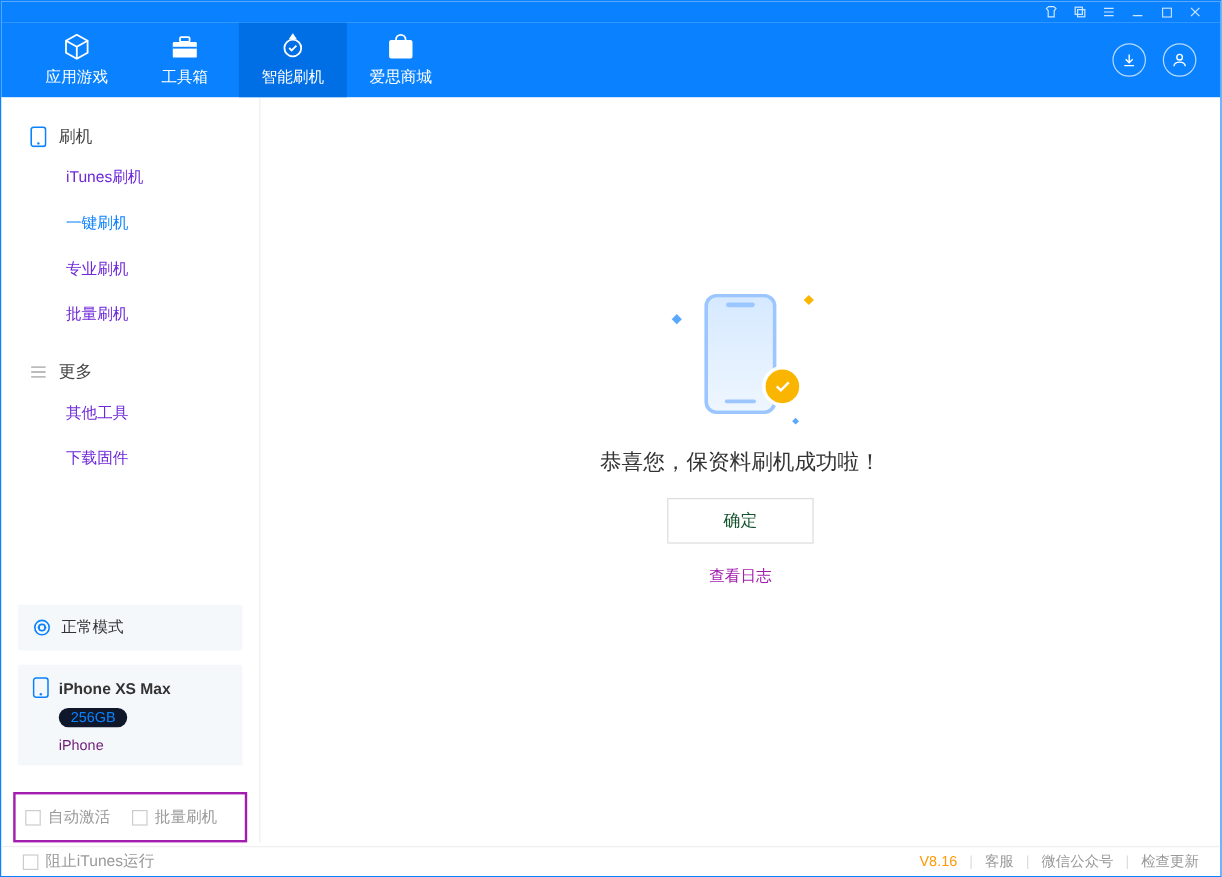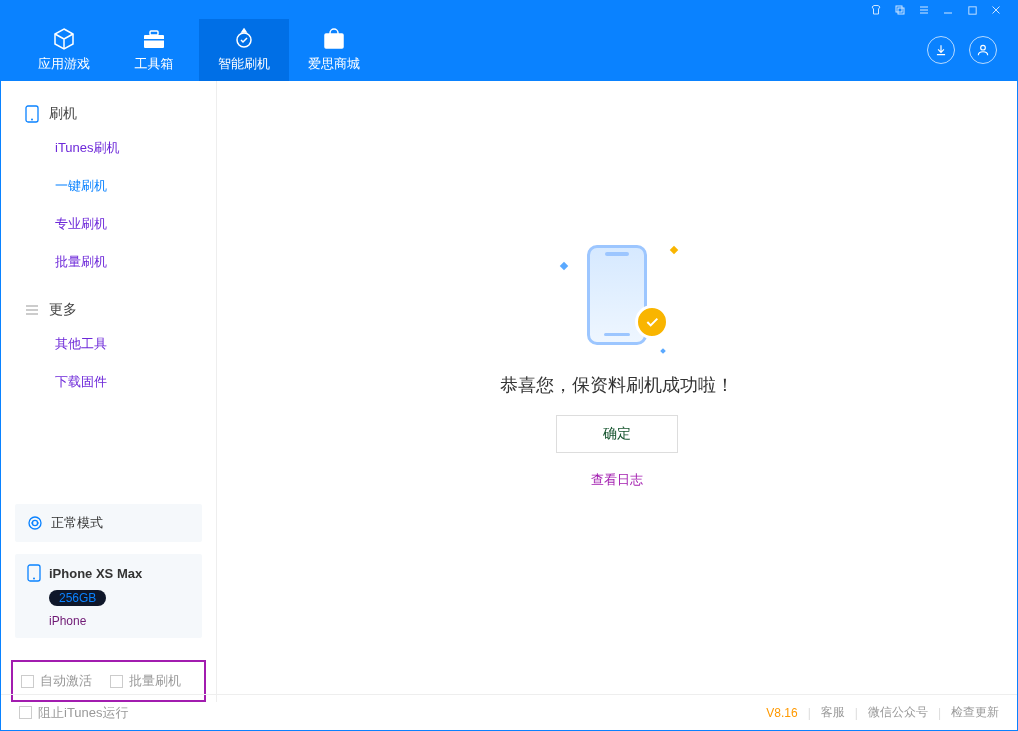--- a/index.html
+++ b/index.html
@@ -53,21 +53,21 @@
 .sparkle { position: absolute; width: 6px; height: 6px; background: #f9b500; transform: rotate(45deg); }
 .sparkle.s1 { left: 4px; top: 28px; background: #5aa9ff; }
 .sparkle.s2 { right: 0px; top: 12px; }
 .sparkle.s3 { right: 12px; bottom: 2px; width: 4px; height: 4px; background: #5aa9ff; }
 
 .success-text { font-size: 18px; color: #333; font-weight: 500; }
 .ok-btn { padding: 9px 46px; border: 1px solid #ddd; background: #fff; font-size: 14px; color: #14532d; cursor: pointer; }
 .log-link { font-size: 13px; color: #a21caf; cursor: pointer; }
 
 
-.footer { position: absolute; bottom: 0; left: 0; right: 0; height: 36px; border-top: 1px solid #eee; display: flex; align-items: center; padding: 0 18px; font-size: 12px; color: #999; }
+.footer { position: absolute; bottom: 0; left: 0; right: 0; height: 25px; border-top: 1px solid #eee; display: flex; align-items: center; padding: 0 18px; font-size: 12px; color: #999; }
 .footer .f-right { margin-left: auto; display: flex; align-items: center; gap: 10px; }
 .footer .ver { color: #f90; }
 .footer .divider { color: #ddd; }
 .f-link { cursor: pointer; }
 </style>
 </head>
 <body>
 
 <div class="titlebar">
   <span class="tb-btn">

